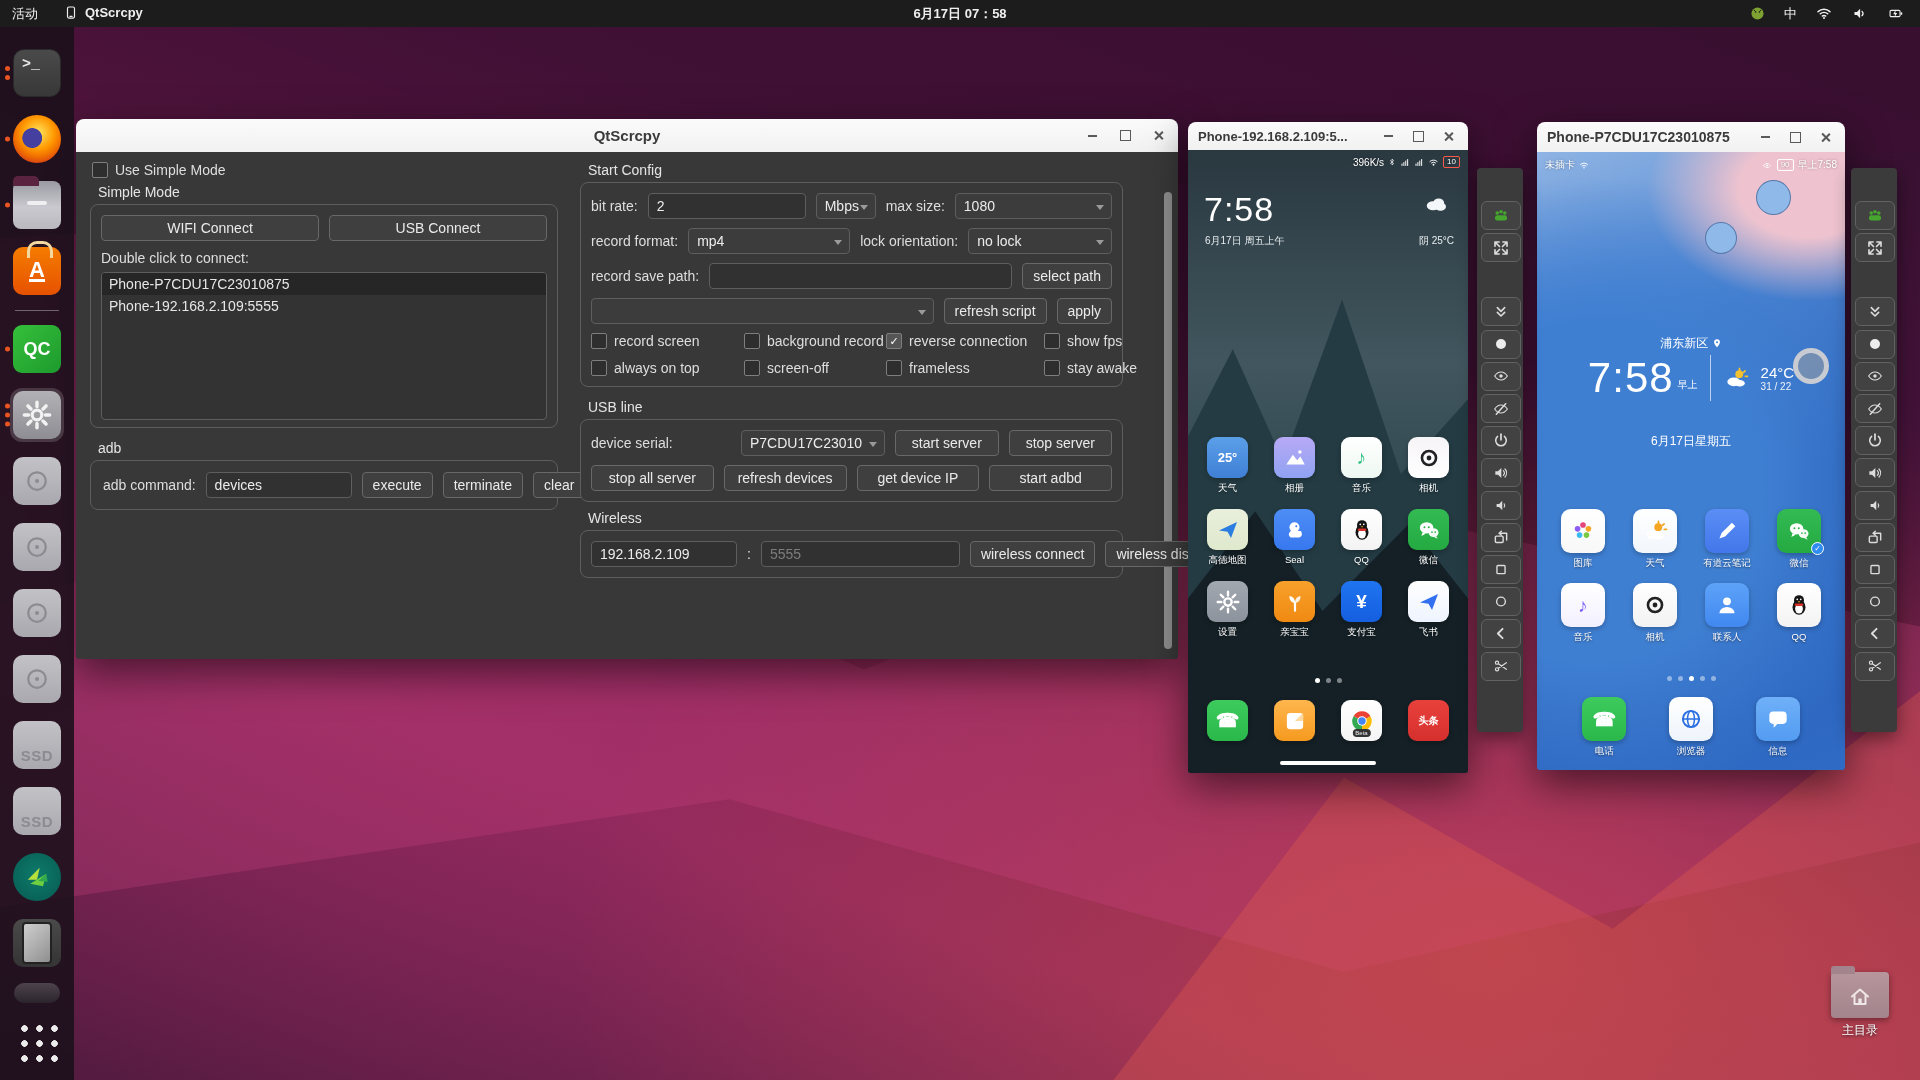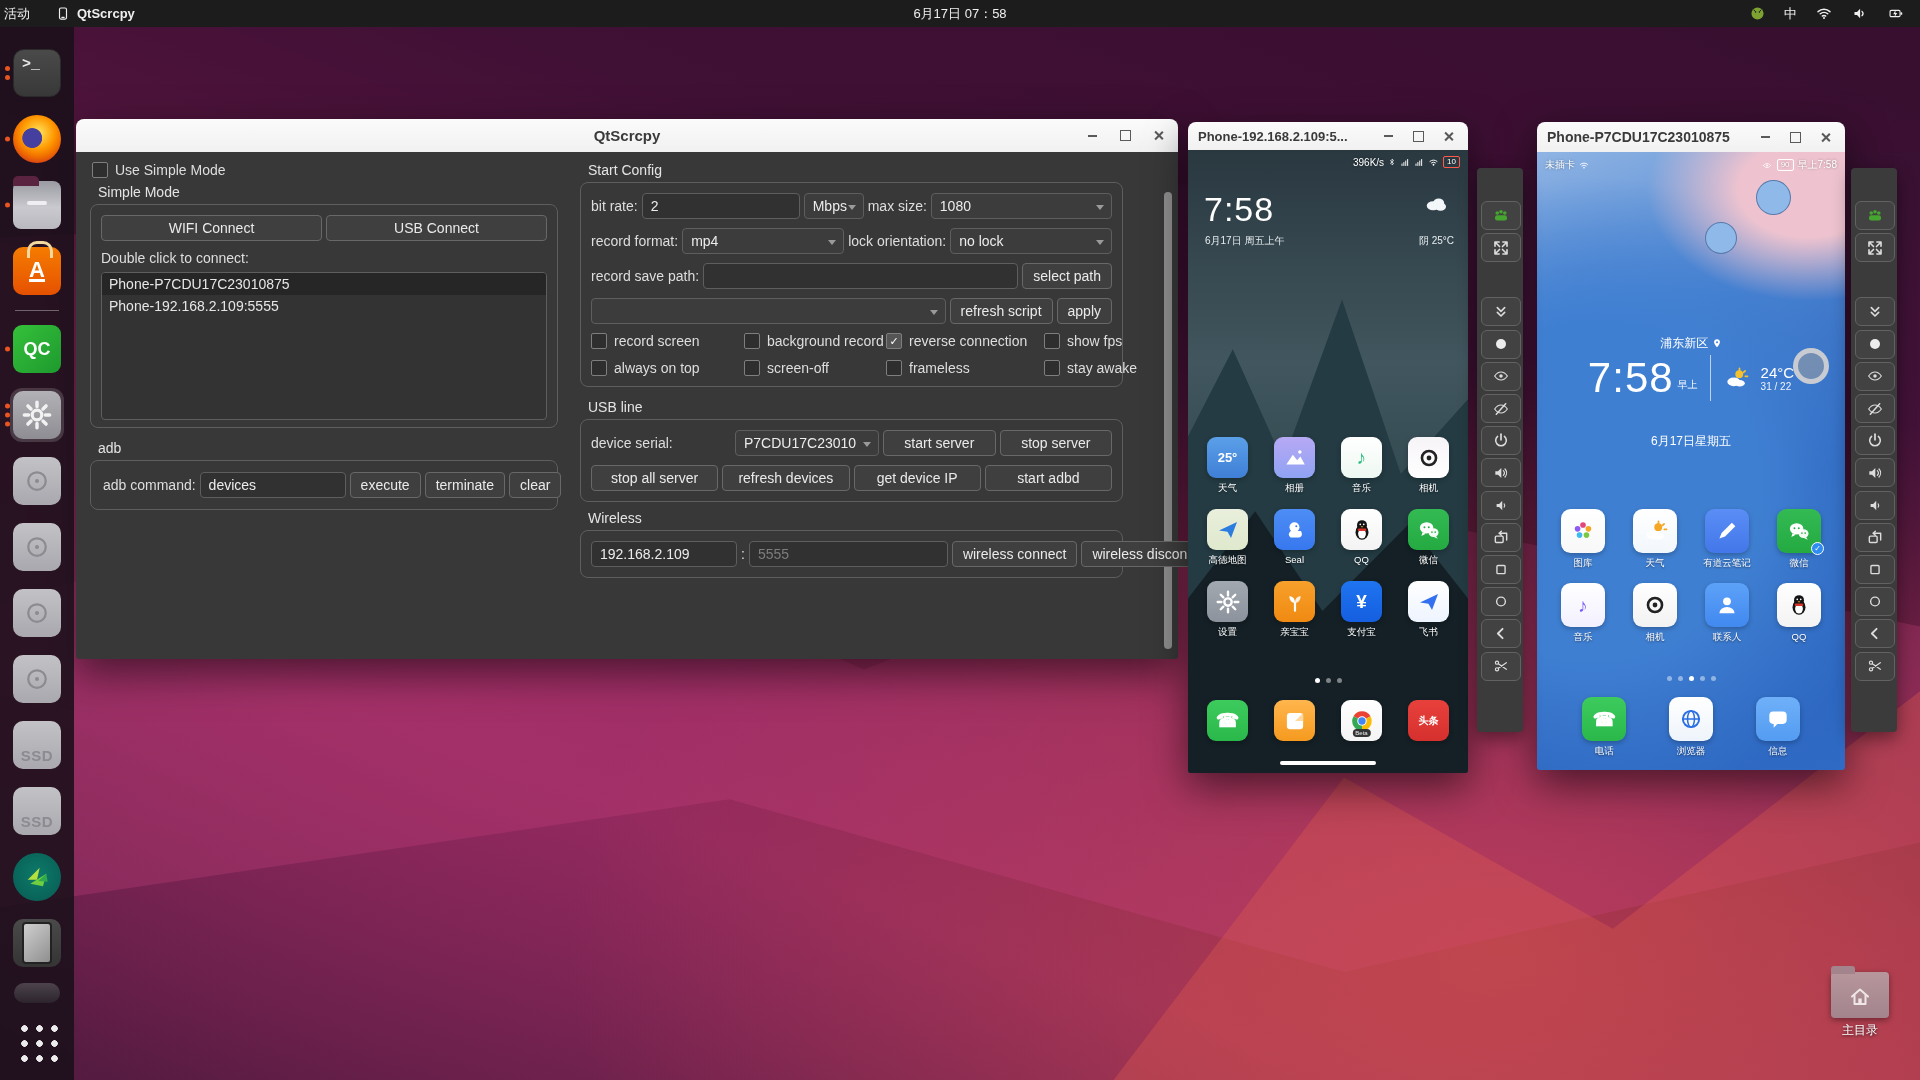--- a/index.html
+++ b/index.html
@@ -11,23 +11,23 @@
       radial-gradient(1500px 950px at 78% 88%, rgba(210,75,70,.55), transparent 62%),
       radial-gradient(1200px 800px at 30% 60%, rgba(160,40,100,.45), transparent 65%),
       linear-gradient(200deg,#33102e 0%,#46123a 30%,#7c2153 55%,#8d2a5d 72%,#511a3e 100%);}
   .facet{position:absolute;inset:0;pointer-events:none}
   .facet.f1{background:rgba(205,70,130,.28);clip-path:polygon(0 56%,22% 44%,45% 62%,68% 46%,100% 58%,100% 78%,70% 90%,38% 74%,0 84%)}
   .facet.f2{background:rgba(220,90,80,.38);clip-path:polygon(58% 100%,70% 72%,84% 86%,100% 64%,100% 100%)}
   .facet.f3{background:rgba(60,15,50,.55);clip-path:polygon(0 0,100% 0,100% 14%,0 22%)}
   
   .topbar{position:absolute;left:0;top:0;width:1920px;height:27px;background:#1c1c1c;
           display:flex;align-items:center;color:#efefef;font-size:13px;z-index:50}
-  .tb-left{display:flex;align-items:center;gap:26px;padding-left:4px}
+  .tb-left{display:flex;align-items:flex-start;gap:26px;padding-left:12px}
   .tb-app{display:flex;align-items:center;gap:7px;font-weight:bold}
-  .tb-clock{position:absolute;left:0;right:0;text-align:center;font-weight:normal}
+  .tb-clock{position:absolute;left:0;right:0;text-align:center;font-weight:bold}
   .tb-right{margin-left:auto;display:flex;align-items:center;gap:18px;padding-right:14px;z-index:2}
   .tb-item{display:flex;align-items:center;gap:4px}
   
   .dock{position:absolute;left:0;top:27px;width:74px;height:1053px;background:rgba(26,16,26,.88);
         display:flex;flex-direction:column;align-items:center;padding-top:13px;box-sizing:border-box;z-index:40}
   .dock-slot{position:relative;height:66px;width:74px;display:flex;align-items:center;justify-content:center;flex:none}
   .dock-sep{height:12px;width:74px;flex:none;display:flex;align-items:center;justify-content:center}
   .dock-sep i{display:block;width:44px;height:1px;background:rgba(255,255,255,.35)}
   .dock-ind{position:absolute;left:5px;top:50%;transform:translateY(-50%);display:flex;flex-direction:column;gap:4px}
   .dock-ind i{width:5px;height:5px;border-radius:50%;background:#e95420}
@@ -66,21 +66,21 @@
   .wbtn .clos{position:relative;width:11px;height:11px}
   .wbtn .clos::before,.wbtn .clos::after{content:"";position:absolute;left:5px;top:0;width:1.8px;height:11px;background:#5a5a5a}
   .wbtn .clos::before{transform:rotate(45deg)}.wbtn .clos::after{transform:rotate(-45deg)}
   
   #main-win{left:76px;top:119px;width:1102px;height:540px;background:#383838}
   #main-win .titlebar{height:33px;justify-content:center;font-size:15px}
   .mw-body{position:absolute;top:33px;left:0;right:0;bottom:0;background:#383838;border-radius:0 0 4px 4px}
   .mw-scroll{position:absolute;right:6px;top:40px;bottom:10px;width:8px;background:#9c9c9c;border-radius:4px;opacity:.85}
   .sec-label{color:#e4e4e4;font-size:14px;margin:0 0 4px 8px}
   .gbox{border:1px solid #5e5e5e;border-radius:8px;background:#383838;box-sizing:border-box;padding:10px}
-  .row{display:flex;align-items:center;gap:4px;margin-bottom:9px}
+  .row{display:flex;align-items:center;gap:10px;margin-bottom:9px}
   .row:last-child{margin-bottom:0}
   .lbl{color:#dedede;white-space:nowrap}
   .inp{background:#313131;border:1px solid #5e5e5e;border-radius:4px;color:#ececec;height:26px;box-sizing:border-box;
        padding:0 8px;font-size:14px;font-family:"Liberation Sans",sans-serif;outline:none}
   .inp::placeholder{color:#7d7d7d}
   .dd{background:#3c3c3c;border:1px solid #5e5e5e;border-radius:4px;height:26px;display:flex;align-items:center;
       padding:0 22px 0 8px;position:relative;color:#ececec;box-sizing:border-box}
   .dd::after{content:"";position:absolute;right:7px;top:11px;border:4px solid transparent;border-top:5px solid #9a9a9a}
   .btn{background:#3f3f3f;border:1px solid #686868;border-radius:4px;color:#eaeaea;height:26px;display:flex;
        align-items:center;justify-content:center;padding:0 10px;white-space:nowrap;box-sizing:border-box;cursor:default}

